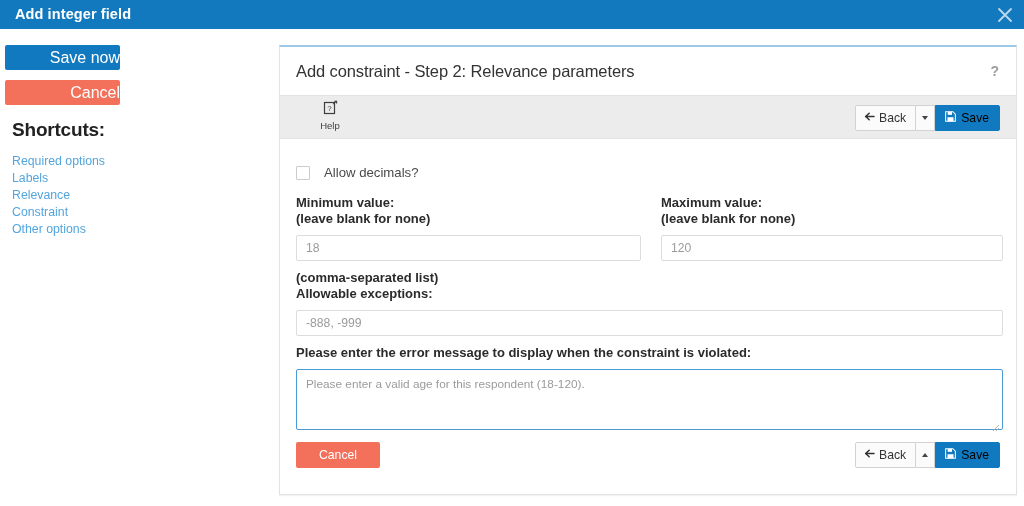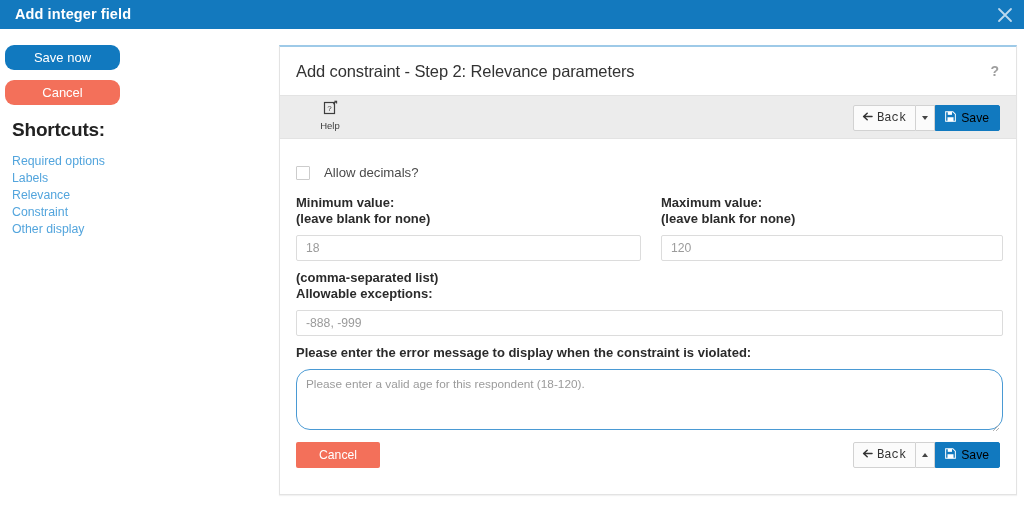--- a/index.html
+++ b/index.html
@@ -43,25 +43,25 @@
     left: 0; top: 29px;
     width: 270px; height: 477px;
     background: #ffffff;
   }
   .side-btn {
     position: absolute;
     left: 5px;
     width: 115px;
     height: 25px;
     line-height: 25px;
-    text-align: center;
-    font-size: 13px;
+    text-align: right;
+    font-size: 16px;
     color: #ffffff;
     border: none;
-    border-radius: 9px;
+    border-radius: 2px;
     cursor: pointer;
     padding: 0;
     font-family: "Liberation Sans", sans-serif;
   }
   .side-btn-save { top: 16px; background: #1179bf; }
   .side-btn-cancel { top: 51px; background: #f3705a; }
 
   .shortcuts-title {
     position: absolute;
     left: 12px; top: 90px;
@@ -145,21 +145,21 @@
     display: flex;
     align-items: center;
     gap: 4px;
     background: #fbfbfb;
     border: 1px solid #d2d2d2;
     color: #333333;
     font-size: 12.2px;
     padding: 0 9px 0 8px;
     border-radius: 2px 0 0 2px;
     cursor: pointer;
-    font-family: Liberation Mono, monospace;
+    font-family: Liberation Sans, sans-serif;
   }
   .btn-caret {
     display: flex;
     align-items: center;
     justify-content: center;
     width: 18px;
     background: #fbfbfb;
     border: 1px solid #d2d2d2;
     border-left: none;
     cursor: pointer;
@@ -246,21 +246,21 @@
   .field-max .txt-input,
   .field-exc .txt-input { width: 100%; margin-top: 8px; }
 
   .err-textarea {
     display: block;
     box-sizing: border-box;
     width: 100%;
     height: 61px;
     margin-top: 8px;
     border: 1px solid #4a9ad4;
-    border-radius: 14px;
+    border-radius: 2px;
     background: #ffffff;
     font-size: 11.8px;
     color: #878787;
     padding: 7px 9px;
     resize: none;
     font-family: "Liberation Sans", sans-serif;
     outline: none;
   }
   .err-textarea::placeholder { color: #9b9b9b; }
   .resize-grip {
@@ -299,21 +299,21 @@
 <div class="sidebar">
   <button class="side-btn side-btn-save">Save now</button>
   <button class="side-btn side-btn-cancel">Cancel</button>
 
   <div class="shortcuts-title">Shortcuts:</div>
 
   <a class="shortcut-link" style="top:125px;">Required options</a>
   <a class="shortcut-link" style="top:142px;">Labels</a>
   <a class="shortcut-link" style="top:159px;">Relevance</a>
   <a class="shortcut-link" style="top:176px;">Constraint</a>
-  <a class="shortcut-link" style="top:193px;">Other display</a>
+  <a class="shortcut-link" style="top:193px;">Other options</a>
 </div>
 
 <div class="panel">
 
   <div class="panel-title">Add constraint - Step 2: Relevance parameters</div>
   <div class="panel-help-q">?</div>
 
   <div class="toolbar">
     <div class="help-btn">
       <span class="help-icon">

